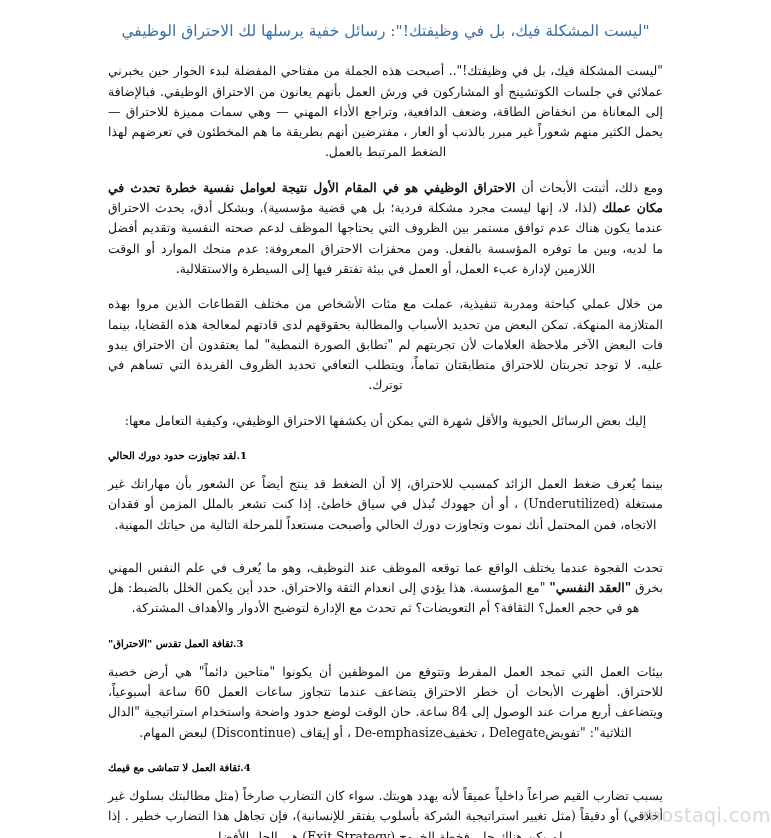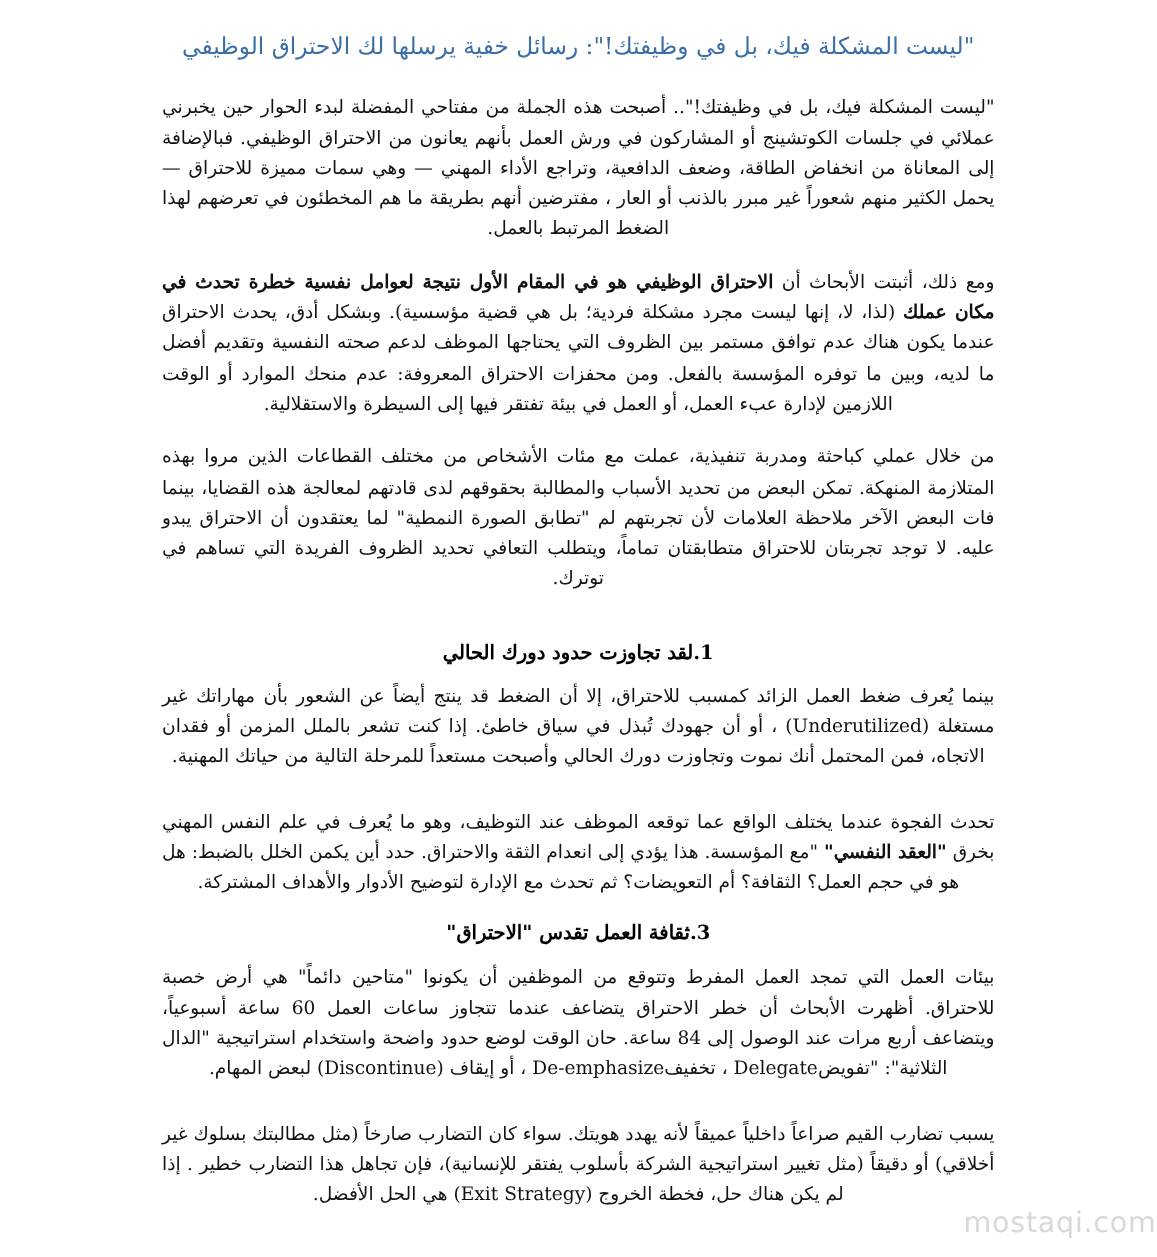--- a/index.html
+++ b/index.html
@@ -44,24 +44,24 @@
     direction: rtl;
     margin: 0;
     color: #111111;
   }
   .gap-lg { height: 18px; }
   .gap-md { height: 15px; }
   .gap-xs { height: 8px; }
   b, strong { font-weight: 700; }
   .num-head {
     font-family: "DejaVu Serif", "Liberation Serif", serif;
-    font-size: 13px;
+    font-size: 10px;
     font-weight: 700;
     direction: rtl;
-    text-align: center;
+    text-align: left;
     margin: 0;
     line-height: 20px;
     color: #000;
   }
   .num-head .num { font-weight: 700; }
   .watermark {
     position: absolute;
     left: 0;
     right: 0;
     bottom: 12px;
@@ -89,20 +89,21 @@
   <div class="gap-md"></div>
 
   <p class="body-p"><span>ومع ذلك، أثبتت الأبحاث أن </span><b>الاحتراق الوظيفي هو في المقام الأول نتيجة لعوامل نفسية خطرة تحدث في مكان عملك</b><span> (لذا، لا، إنها ليست مجرد مشكلة فردية؛ بل هي قضية مؤسسية). وبشكل أدق، يحدث الاحتراق عندما يكون هناك عدم توافق مستمر بين الظروف التي يحتاجها الموظف لدعم صحته النفسية وتقديم أفضل ما لديه، وبين ما توفره المؤسسة بالفعل. ومن محفزات الاحتراق المعروفة: عدم منحك الموارد أو الوقت اللازمين لإدارة عبء العمل، أو العمل في بيئة تفتقر فيها إلى السيطرة والاستقلالية.</span></p>
 
   <div class="gap-md"></div>
 
   <p class="body-p">من خلال عملي كباحثة ومدربة تنفيذية، عملت مع مئات الأشخاص من مختلف القطاعات الذين مروا بهذه المتلازمة المنهكة. تمكن البعض من تحديد الأسباب والمطالبة بحقوقهم لدى قادتهم لمعالجة هذه القضايا، بينما فات البعض الآخر ملاحظة العلامات لأن تجربتهم لم "تطابق الصورة النمطية" لما يعتقدون أن الاحتراق يبدو عليه. لا توجد تجربتان للاحتراق متطابقتان تماماً، ويتطلب التعافي تحديد الظروف الفريدة التي تساهم في توترك.</p>
 
   <div class="gap-md"></div>
 
+  <p class="body-p">إليك بعض الرسائل الحيوية والأقل شهرة التي يمكن أن يكشفها الاحتراق الوظيفي، وكيفية التعامل معها:</p>
 
   <div class="gap-md"></div>
 
   <h2 class="num-head"><span class="num">1.</span><span>لقد تجاوزت حدود دورك الحالي</span></h2>
 
   <div class="gap-xs"></div>
 
   <p class="body-p">بينما يُعرف ضغط العمل الزائد كمسبب للاحتراق، إلا أن الضغط قد ينتج أيضاً عن الشعور بأن مهاراتك غير مستغلة (Underutilized) ، أو أن جهودك تُبذل في سياق خاطئ. إذا كنت تشعر بالملل المزمن أو فقدان الاتجاه، فمن المحتمل أنك نموت وتجاوزت دورك الحالي وأصبحت مستعداً للمرحلة التالية من حياتك المهنية.</p>
 
   <div class="gap-md"></div>
@@ -115,20 +116,21 @@
   <div class="gap-md"></div>
 
   <h2 class="num-head"><span class="num">3.</span><span>ثقافة العمل تقدس "الاحتراق"</span></h2>
 
   <div class="gap-xs"></div>
 
   <p class="body-p">بيئات العمل التي تمجد العمل المفرط وتتوقع من الموظفين أن يكونوا "متاحين دائماً" هي أرض خصبة للاحتراق. أظهرت الأبحاث أن خطر الاحتراق يتضاعف عندما تتجاوز ساعات العمل 60 ساعة أسبوعياً، ويتضاعف أربع مرات عند الوصول إلى 84 ساعة. حان الوقت لوضع حدود واضحة واستخدام استراتيجية "الدال الثلاثية": "تفويضDelegate ، تخفيفDe-emphasize ، أو إيقاف (Discontinue) لبعض المهام.</p>
 
   <div class="gap-md"></div>
 
+  <h2 class="num-head"><span class="num">4.</span><span>ثقافة العمل لا تتماشى مع قيمك</span></h2>
 
   <div class="gap-xs"></div>
 
   <p class="body-p">يسبب تضارب القيم صراعاً داخلياً عميقاً لأنه يهدد هويتك. سواء كان التضارب صارخاً (مثل مطالبتك بسلوك غير أخلاقي) أو دقيقاً (مثل تغيير استراتيجية الشركة بأسلوب يفتقر للإنسانية)، فإن تجاهل هذا التضارب خطير . إذا لم يكن هناك حل، فخطة الخروج (Exit Strategy) هي الحل الأفضل.</p>
 
   <div class="watermark">mostaqi.com</div>
 
 </div>
 
 </body></html>

